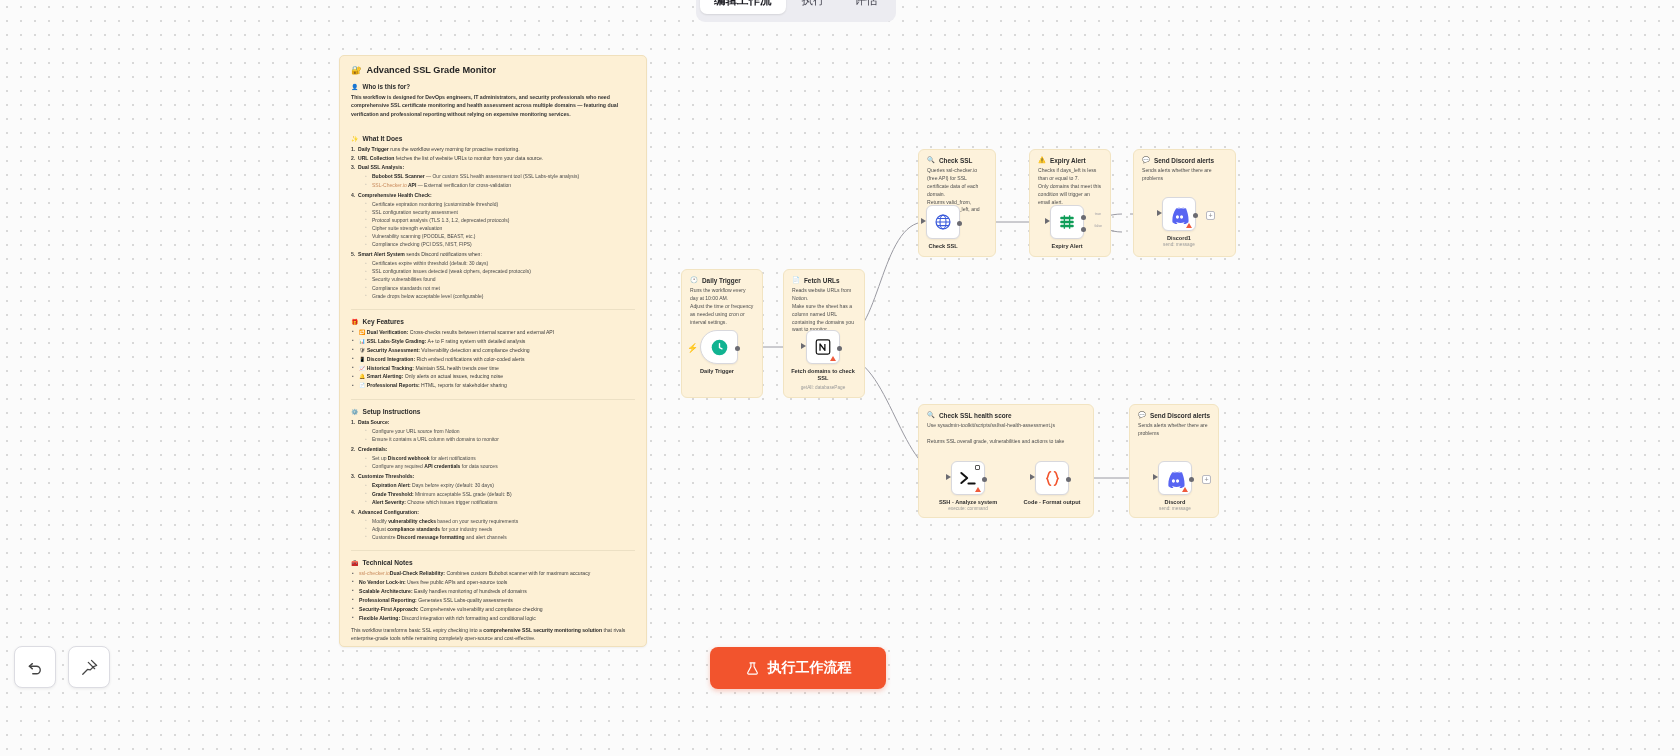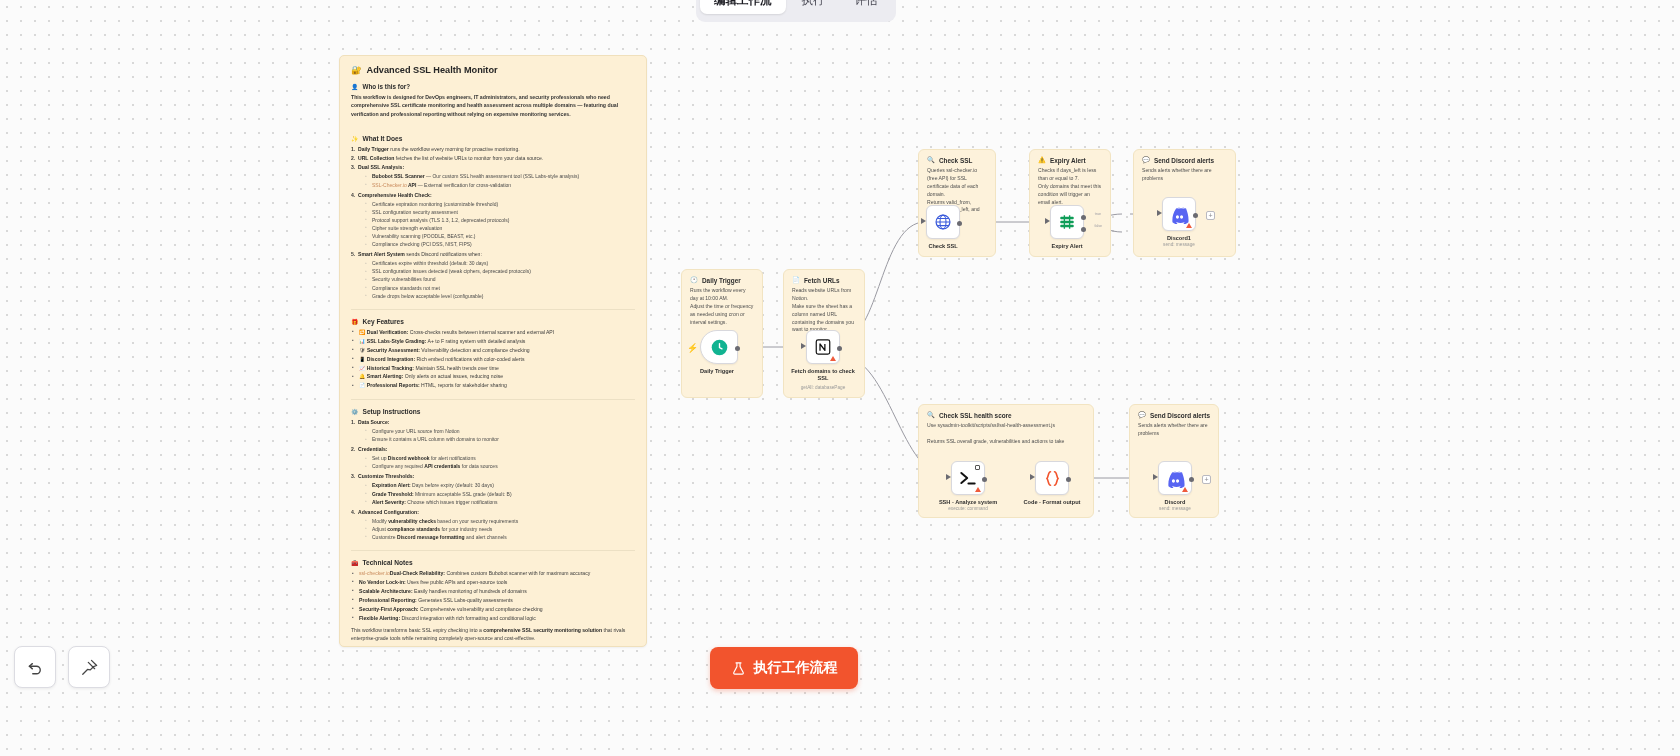--- a/index.html
+++ b/index.html
@@ -155,21 +155,21 @@
 
   
   .fab {
     position: absolute; width: 42px; height: 42px; background: #fff;
     border: 1px solid #dcdce2; border-radius: 8px;
     display: flex; align-items: center; justify-content: center;
     box-shadow: 0 1px 3px rgba(0,0,0,.07);
   }
   .run-btn {
     position: absolute; left: 710px; top: 647px;
-    width: 148px; height: 42px; background: #f2542d; border: none;
+    width: 176px; height: 42px; background: #f2542d; border: none;
     border-radius: 8px; color: #fff; font-size: 14px; font-weight: 700;
     display: flex; align-items: center; justify-content: center; gap: 8px;
     font-family: "Liberation Sans", sans-serif; cursor: pointer;
     box-shadow: 0 2px 5px rgba(242,84,45,.3);
   }
 </style>
 </head>
 <body>
 
 <div id="root">
@@ -177,21 +177,21 @@
 
   <div class="tabbar">
     <div class="tab active">编辑工作流</div>
     <div class="tab">执行</div>
     <div class="tab">评估</div>
   </div>
 
   <div class="note">
     <div class="note-title">
       <span class="em">🔐</span>
-      <span>Advanced SSL Health Monitor</span>
+      <span>Advanced SSL Grade Monitor</span>
     </div>
 
     <div class="h-row">
       <span class="ico">👤</span>
       <span>Who is this for?</span>
     </div>
     <div class="p">This workflow is designed for DevOps engineers, IT administrators, and security professionals who need comprehensive SSL certificate monitoring and health assessment across multiple domains — featuring dual verification and professional reporting without relying on expensive monitoring services.</div>
 
     <div style="height:14px"></div>
 

